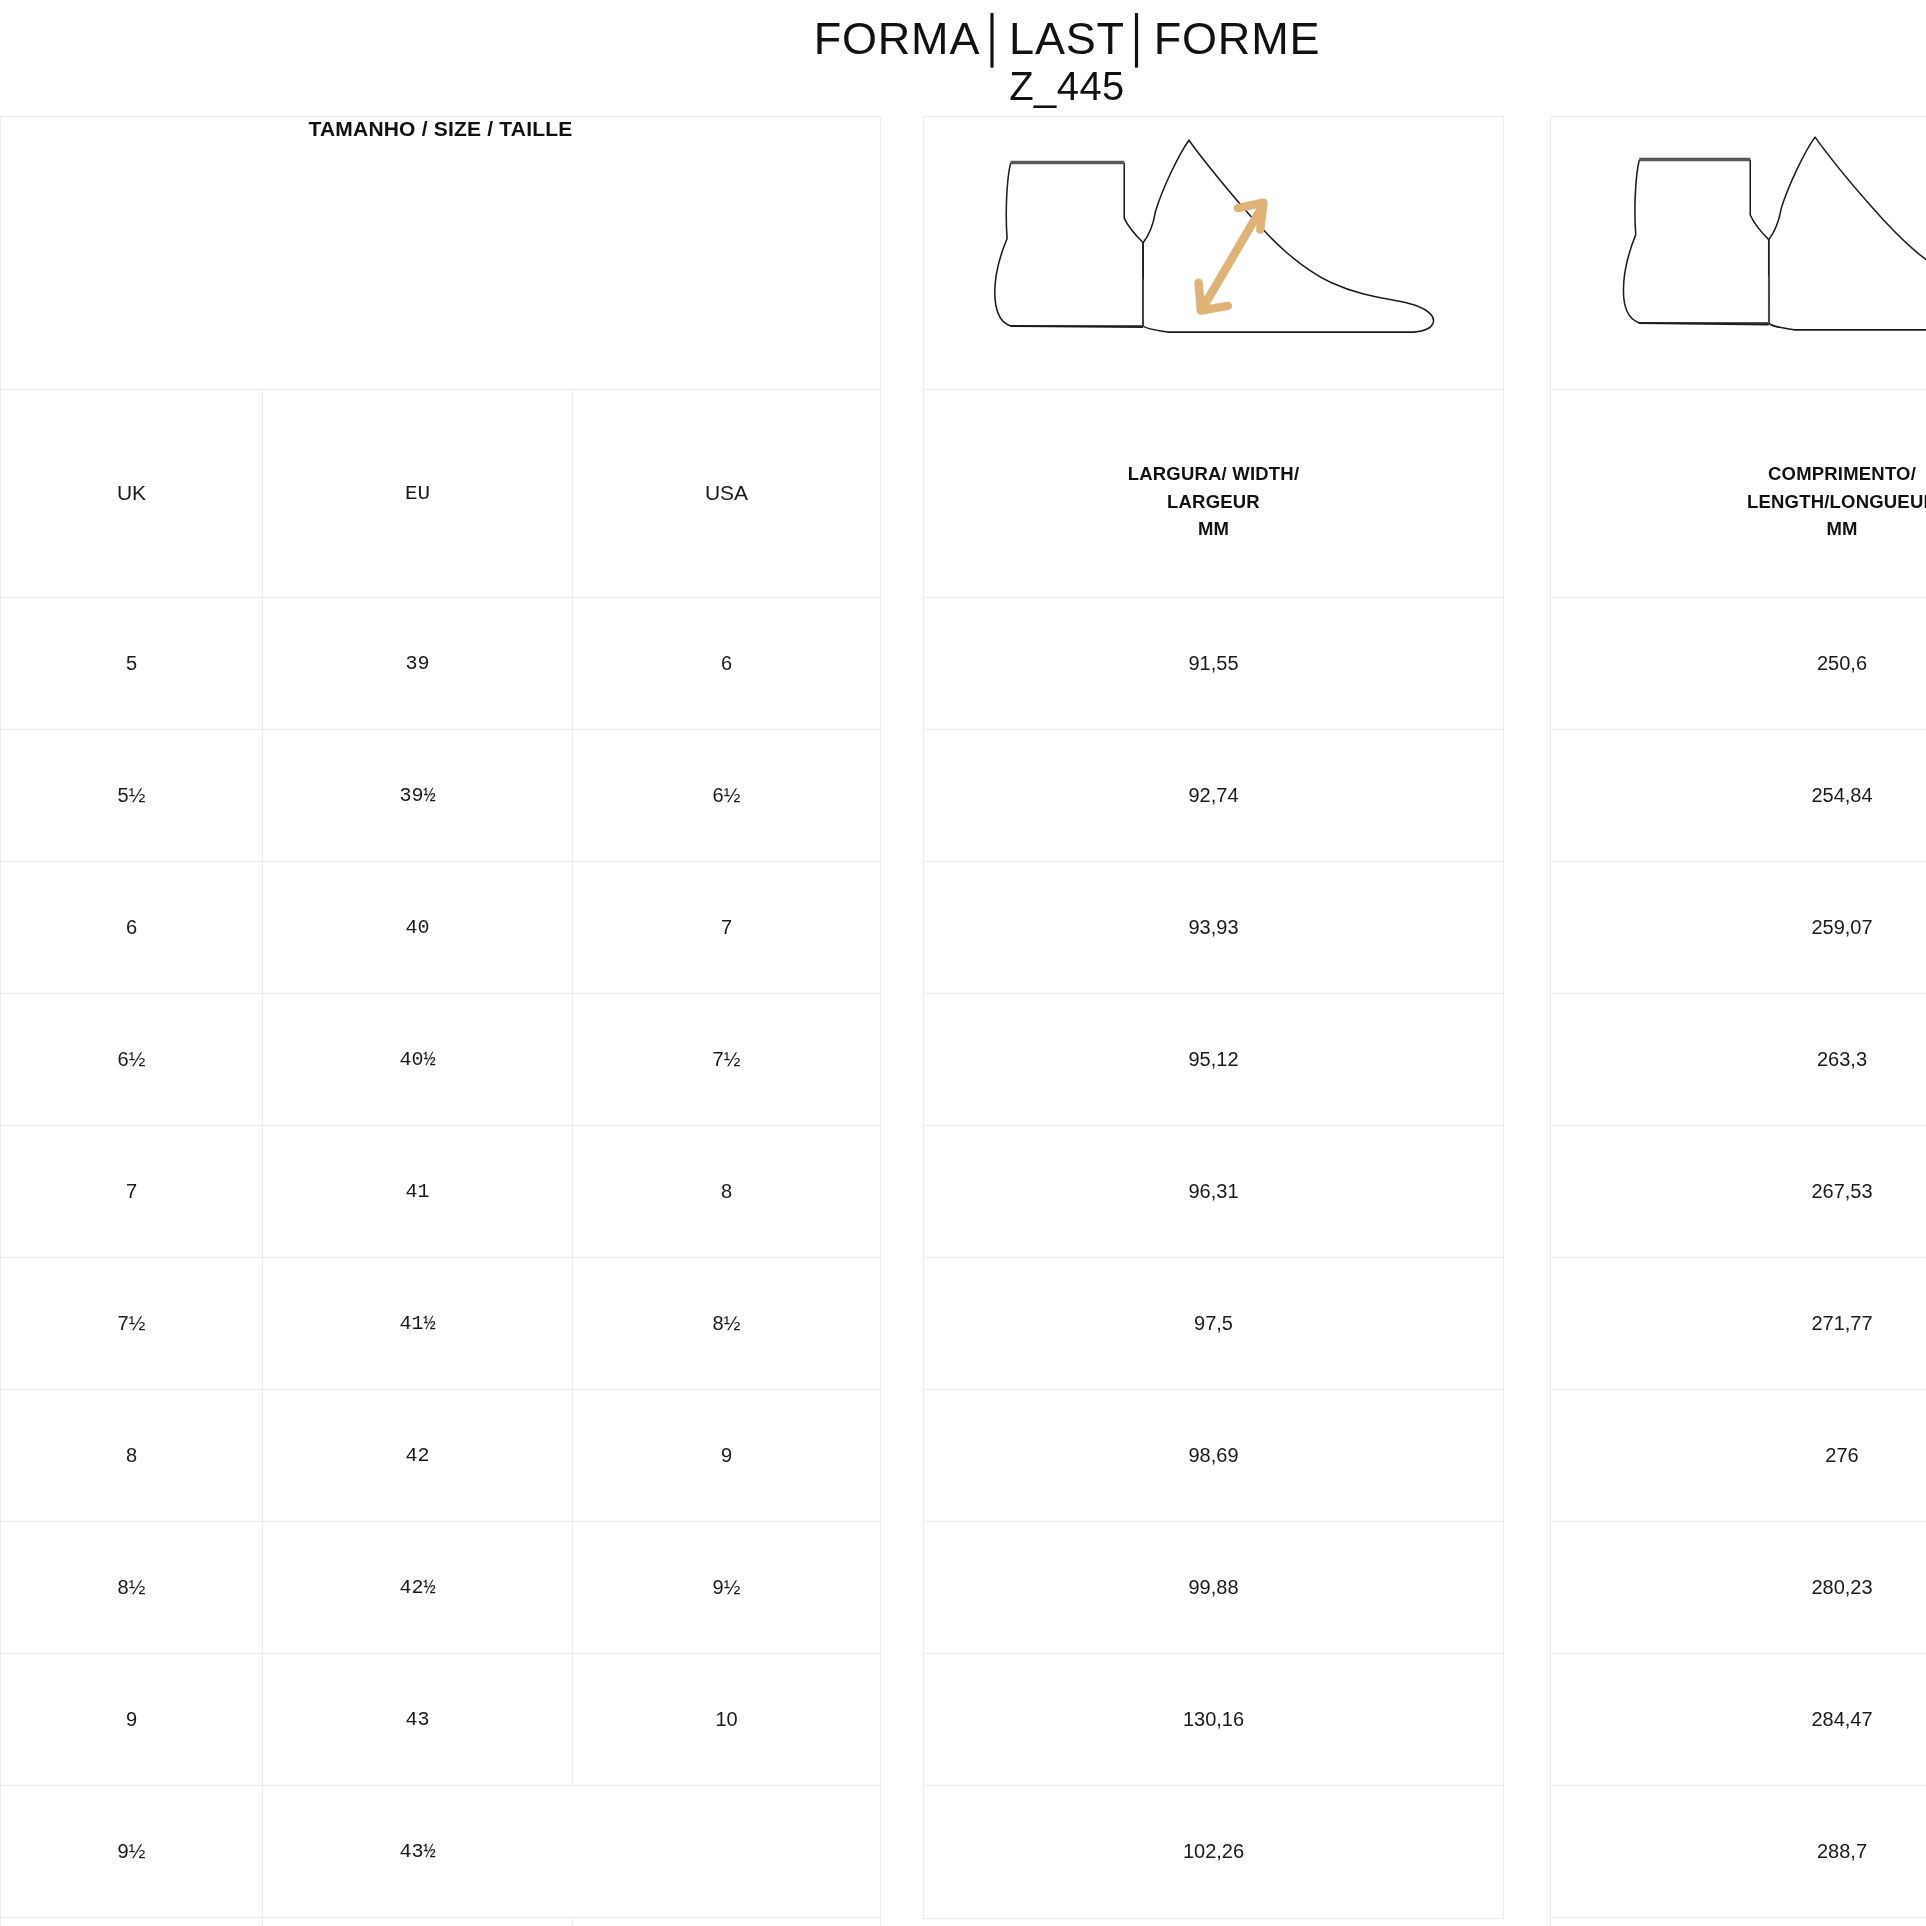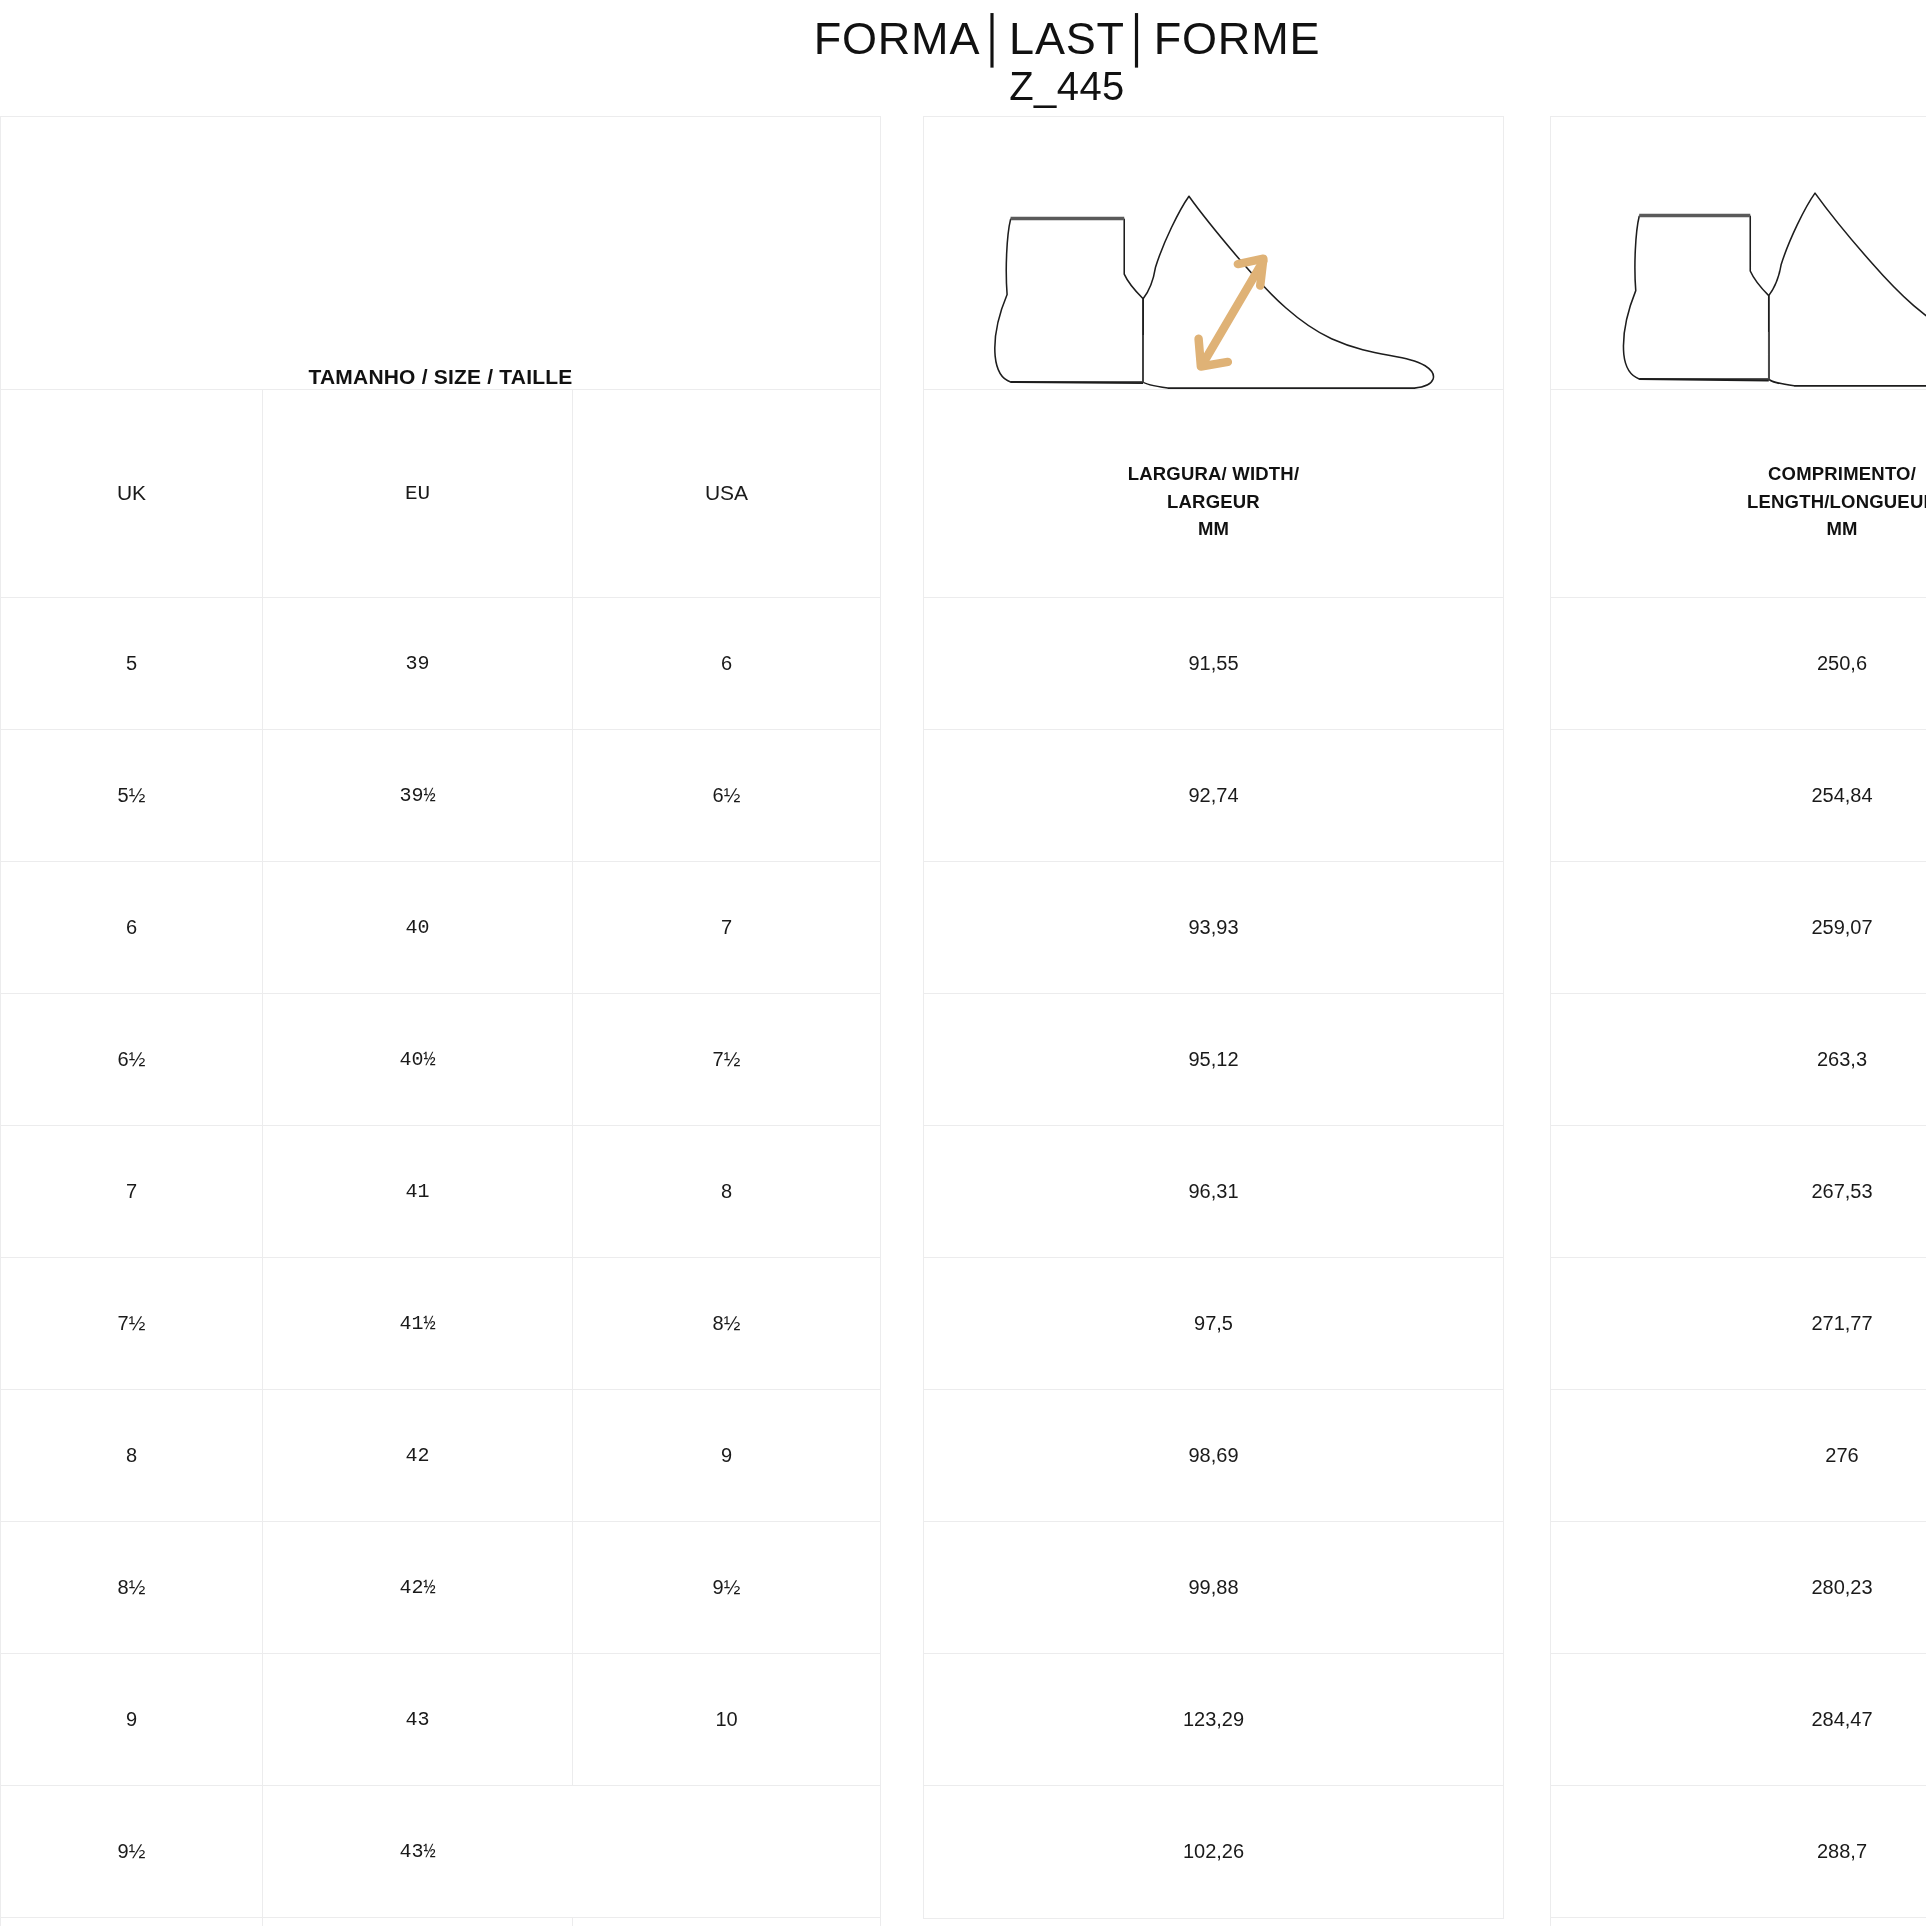--- a/index.html
+++ b/index.html
@@ -55,21 +55,21 @@
   #block-size   { left: 0px;    width: 881px; }
   #block-width  { left: 923px; width: 581px; }
   #block-length { left: 1550px; width: 584px; }
 
   
   .head-top {
     box-sizing: border-box;
     height: 273px;
     border-bottom: 1.2px solid #ececed;
     display: flex;
-    align-items: flex-end;
+    align-items: flex-start;
     justify-content: center;
   }
   .head-sub {
     box-sizing: border-box;
     height: 208px;
     border-bottom: 1.2px solid #ececed;
     display: flex;
   }
   .head-sub-full {
     box-sizing: border-box;
@@ -266,21 +266,21 @@
         <div class="row">
           <div class="cell cell-full">97,5</div>
         </div>
         <div class="row">
           <div class="cell cell-full">98,69</div>
         </div>
         <div class="row">
           <div class="cell cell-full">99,88</div>
         </div>
         <div class="row">
-          <div class="cell cell-full">123,29</div>
+          <div class="cell cell-full">130,16</div>
         </div>
         <div class="row">
           <div class="cell cell-full">102,26</div>
         </div>
       </div>
   </div>
 
   <div id="block-length" class="block">
     <div class="head-top">
       <svg class="shoe-svg" width="532" height="216" viewBox="0 0 1380 560">

